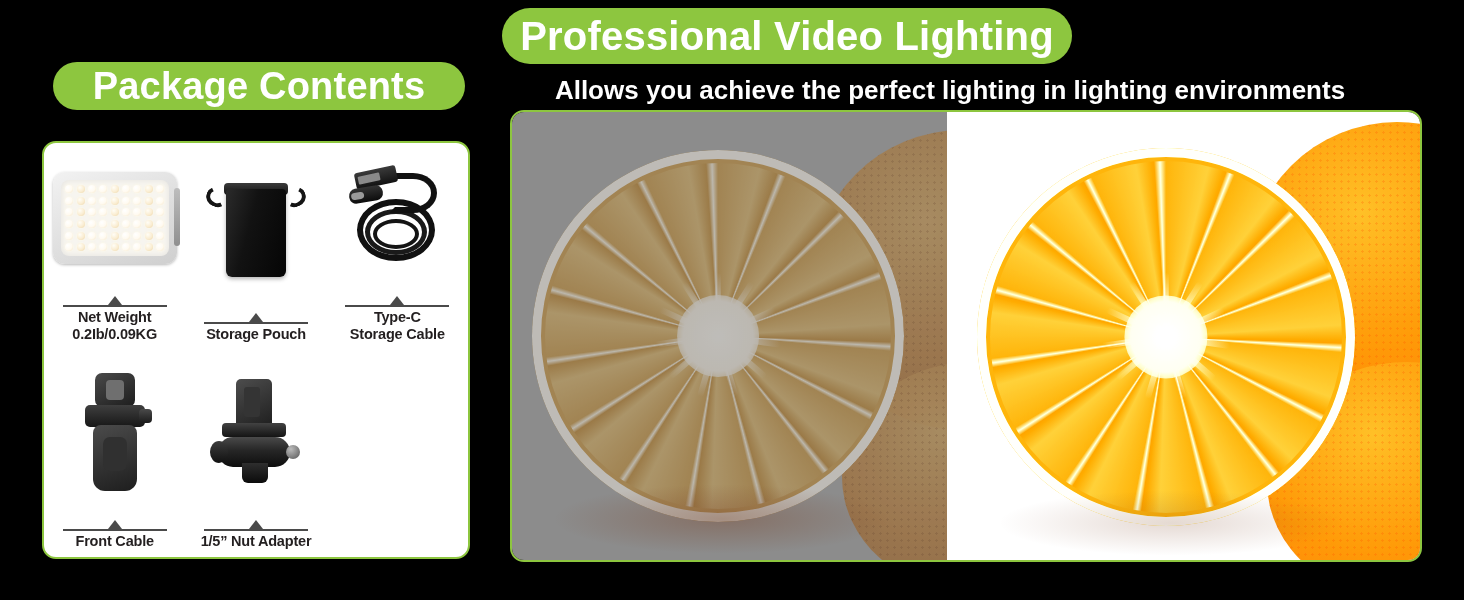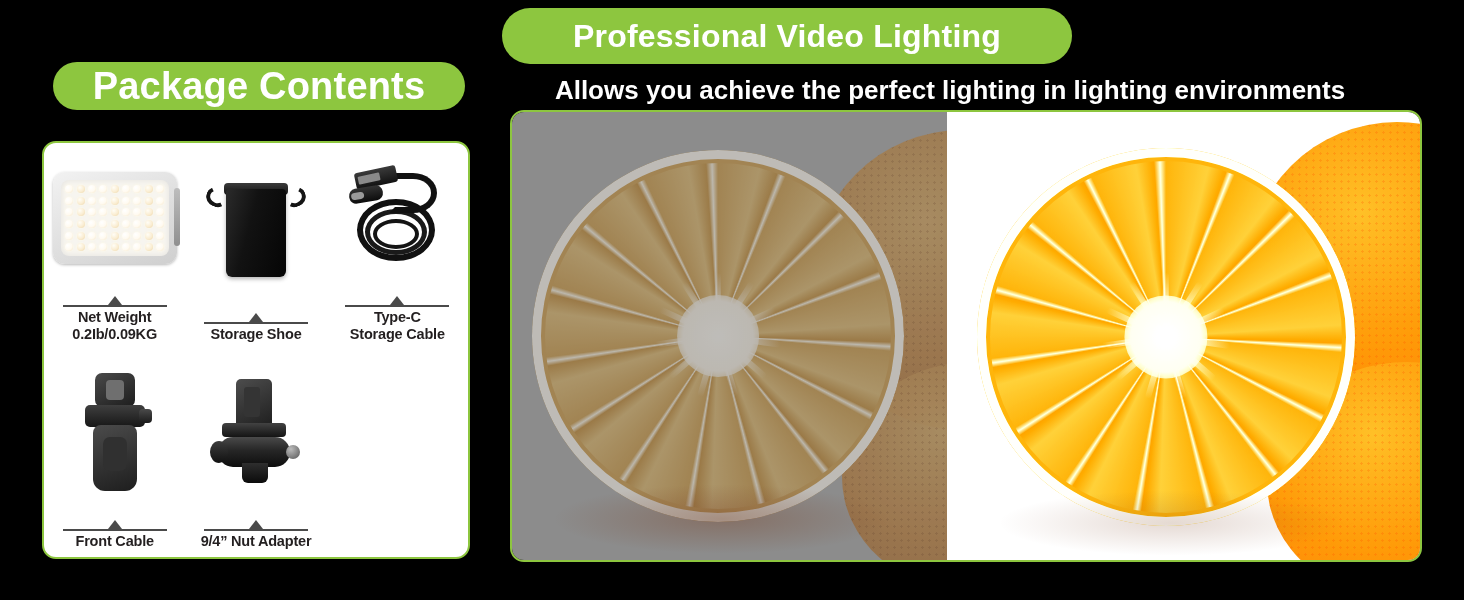--- a/index.html
+++ b/index.html
@@ -16,21 +16,21 @@
     position:absolute;
     display:flex; align-items:center; justify-content:center;
     background:#8DC63F;
     color:#ffffff;
     border-radius:999px;
     font-weight:bold;
     letter-spacing:.2px;
     white-space:nowrap;
   }
   #pill-package { left:53px; top:62px; width:412px; height:48px; font-size:38px; }
-  #pill-pro     { left:502px; top:8px; width:570px; height:56px; font-size:32px; }
+  #pill-pro     { left:502px; top:8px; width:570px; height:56px; font-size:40px; }
 
   .subhead {
     position:absolute;
     left:500px; top:75px; width:900px;
     color:#ffffff;
     font-size:26px;
     font-weight:600;
     text-align:center;
     white-space:nowrap;
   }
@@ -386,21 +386,21 @@
         <div class="art">
           <div class="pouch-wrap">
             <div class="cord l"></div>
             <div class="cord r"></div>
             <div class="pouch-top"></div>
             <div class="pouch-body"></div>
           </div>
         </div>
         <div class="caption">
           <div class="tick"></div>
-          <div class="cap-line">Storage Shoe</div>
+          <div class="cap-line">Storage Pouch</div>
         </div>
       </div>
 
       <div class="cell">
         <div class="art">
           <div class="cable-wrap">
             <div class="coil"></div>
             <div class="coil2"></div>
             <div class="coil3"></div>
             <div class="lead"></div>
@@ -437,21 +437,21 @@
             <div class="nut-plate"></div>
             <div class="nut-bar"></div>
             <div class="nut-barrel"></div>
             <div class="nut-cap"></div>
             <div class="nut-screw"></div>
             <div class="nut-foot"></div>
           </div>
         </div>
         <div class="caption">
           <div class="tick"></div>
-          <div class="cap-line">9/4” Nut Adapter</div>
+          <div class="cap-line">1/5” Nut Adapter</div>
         </div>
       </div>
 
     </div>
   </div>
 
   <div id="compare-panel">
 
     <div class="half left">
       <div class="peel" style="left:300px; top:18px; width:300px; height:300px;"></div>

